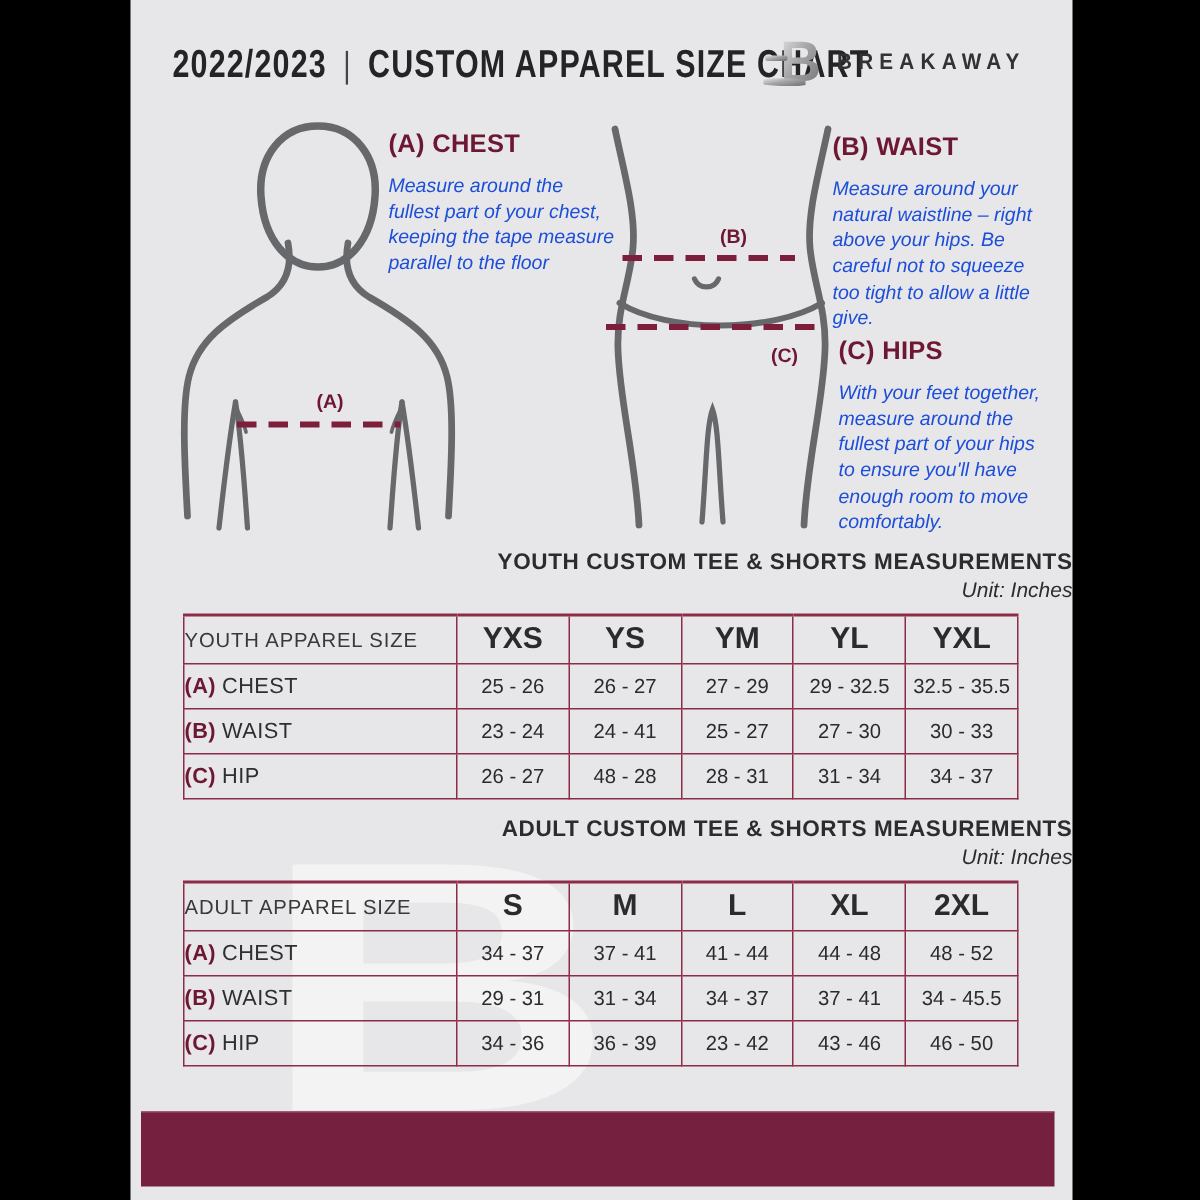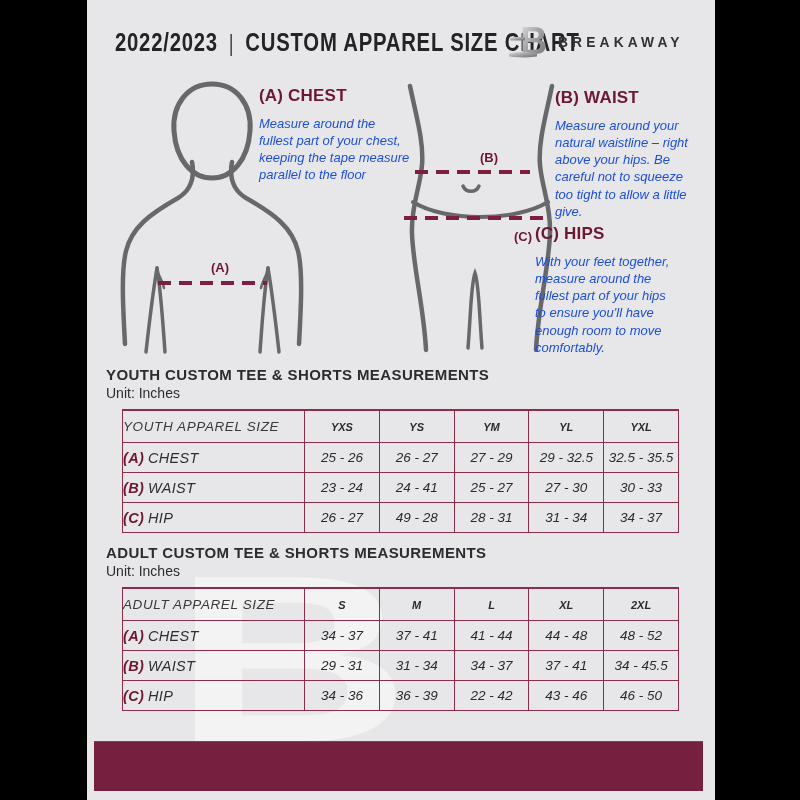--- a/index.html
+++ b/index.html
@@ -22,38 +22,38 @@
     transform:scaleX(.92);transform-origin:left center;white-space:nowrap;
   }
 
   
   .figures{position:absolute;left:0;top:80px;z-index:1;}
   .instr{position:absolute;z-index:2;}
   .instr h3{margin:0 0 9px 0;font-size:17px;font-weight:700;letter-spacing:.2px;color:#6d1733;}
   .instr p{margin:0;font-style:italic;font-size:13px;line-height:1.32;color:#1d4ed8;}
   #instr-a{left:172px;top:86px;width:152px;}
   #instr-b{left:468px;top:88px;width:134px;}
-  #instr-c{left:448px;top:224px;width:142px;}
-
-  
-  .tbl-head{position:absolute;left:0;width:628px;text-align:left;color:#2c2c2e;z-index:2;margin-left:19px;}
+  #instr-c{left:472px;top:224px;width:142px;}
+
+  
+  .tbl-head{position:absolute;left:0;width:628px;text-align:right;color:#2c2c2e;z-index:2;}
   .tbl-title{font-weight:700;font-size:15px;letter-spacing:.4px;}
-  .tbl-unit{font-size:14px;font-weight:400;}
+  .tbl-unit{font-style:italic;font-size:14px;font-weight:400;}
   #youth-title{top:366px;} #youth-unit{top:385px;}
   #adult-title{top:544px;} #adult-unit{top:563px;}
 
   table.size{
     position:absolute;left:35px;width:556px;border-collapse:collapse;table-layout:fixed;z-index:2;
   }
   #youth-table{top:409px;} #adult-table{top:587px;}
-  table.size th,table.size td{border:1.5px solid #8d2c48;padding:0;font-style:italic;}
+  table.size th,table.size td{border:1.5px solid #8d2c48;padding:0;}
   table.size thead th{border-top:2.5px solid #8d2c48;height:31px;}
   table.size td{height:29px;}
   th.szlabel{text-align:left;padding-left:14px;font-weight:400;font-size:13.5px;letter-spacing:.6px;color:#39393b;}
-  th.colh{font-weight:700;font-size:11px;color:#2b2b2d;text-align:center;}
+  th.colh{font-weight:700;font-size:20px;color:#2b2b2d;text-align:center;}
   td.rowlabel{text-align:left;padding-left:13px;font-size:14.5px;color:#2f2f31;letter-spacing:.3px;}
   td.rowlabel .pfx{font-weight:700;color:#6d1733;margin-right:4px;}
   td.val{text-align:center;font-size:13.5px;color:#2b2b2d;margin-left:43px;}
   col.c-label{width:182px;} col.c-val{width:74.8px;}
 
   
   .watermark{
     position:absolute;left:86px;top:540px;z-index:0;line-height:1;
     font-weight:700;font-size:238px;color:rgba(255,255,255,.5);
     transform:scaleX(1.38);transform-origin:left top;user-select:none;
@@ -179,21 +179,21 @@
         <td class="rowlabel"><span class="pfx">(B)</span><span>WAIST</span></td>
         <td class="val">23 - 24</td>
         <td class="val">24 - 41</td>
         <td class="val">25 - 27</td>
         <td class="val">27 - 30</td>
         <td class="val">30 - 33</td>
       </tr>
       <tr>
         <td class="rowlabel"><span class="pfx">(C)</span><span>HIP</span></td>
         <td class="val">26 - 27</td>
-        <td class="val">49 - 28</td>
+        <td class="val">48 - 28</td>
         <td class="val">28 - 31</td>
         <td class="val">31 - 34</td>
         <td class="val">34 - 37</td>
       </tr>
     </tbody>
   </table>
 
   <div class="tbl-head tbl-title" id="adult-title">ADULT CUSTOM TEE &amp; SHORTS MEASUREMENTS</div>
   <div class="tbl-head tbl-unit" id="adult-unit">Unit: Inches</div>
   <table class="size" id="adult-table">
@@ -229,21 +229,21 @@
         <td class="val">29 - 31</td>
         <td class="val">31 - 34</td>
         <td class="val">34 - 37</td>
         <td class="val">37 - 41</td>
         <td class="val">34 - 45.5</td>
       </tr>
       <tr>
         <td class="rowlabel"><span class="pfx">(C)</span><span>HIP</span></td>
         <td class="val">34 - 36</td>
         <td class="val">36 - 39</td>
-        <td class="val">22 - 42</td>
+        <td class="val">23 - 42</td>
         <td class="val">43 - 46</td>
         <td class="val">46 - 50</td>
       </tr>
     </tbody>
   </table>
 
   <div class="footer-bar"></div>
 
 </div>
 

